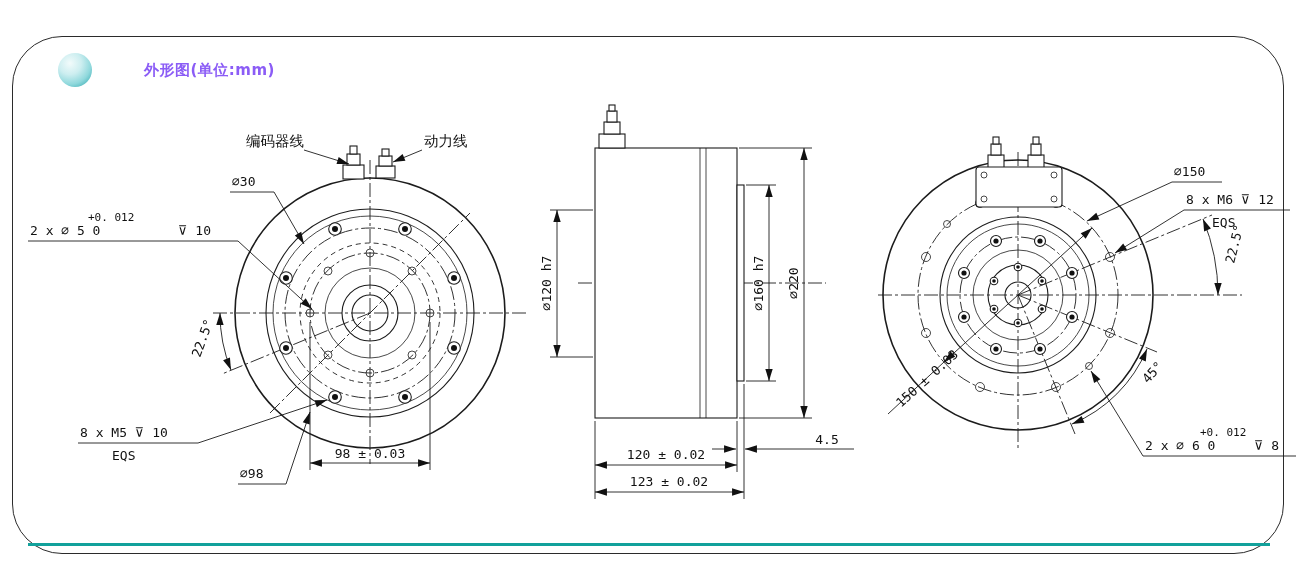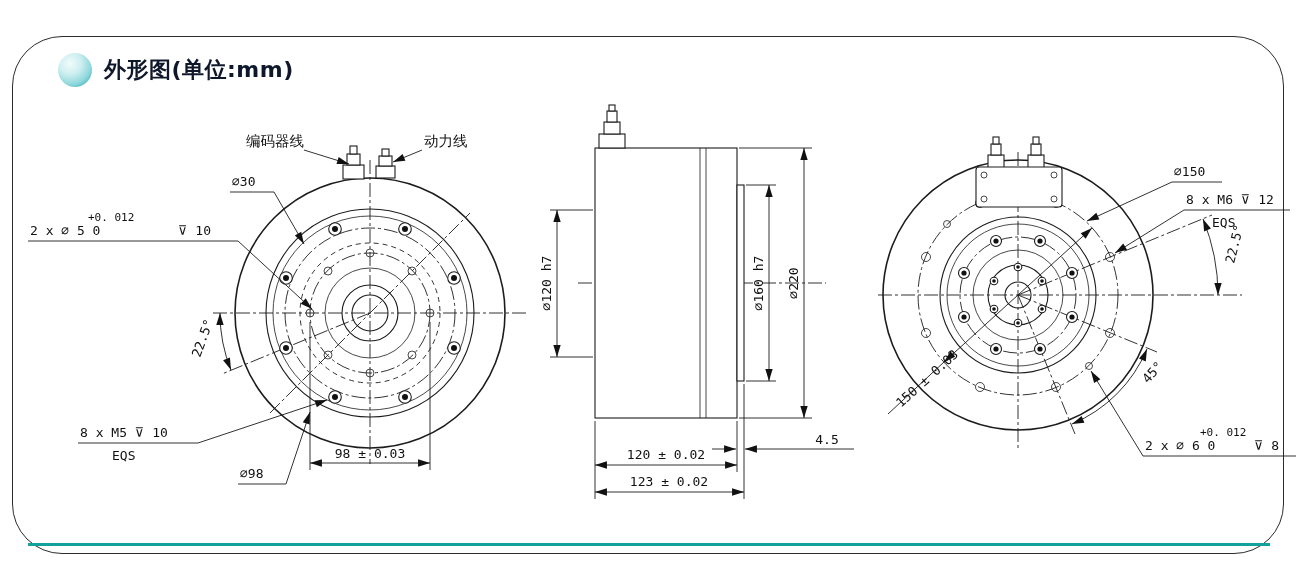--- a/index.html
+++ b/index.html
@@ -4,21 +4,21 @@
 <style>
   html,body{margin:0;padding:0;background:#ffffff;}
   .canvas{position:relative;width:1298px;height:572px;background:#ffffff;overflow:hidden;
           font-family:"DejaVu Sans",sans-serif;}
   .frame{position:absolute;left:12px;top:36px;width:1272px;height:518px;
          border:1.6px solid #2b2b2b;border-radius:50px;background:#ffffff;box-sizing:border-box;}
   .accent{position:absolute;left:28px;top:543px;width:1242px;height:3px;background:#12a19b;}
   .title-row{position:absolute;left:58px;top:53px;display:flex;align-items:center;gap:12px;}
   .sphere{width:34px;height:34px;border-radius:50%;
           background:radial-gradient(circle at 35% 30%, #f2fbfb 0%, #cdeef0 35%, #8fd8dc 65%, #4db6bc 85%, #2fa3aa 100%);}
-  .title{font-weight:bold;font-size:22px;color:#0f172a;letter-spacing:0.5px;}
+  .title{font-weight:bold;font-size:15px;color:#8b5cf6;letter-spacing:0.5px;margin-left:40px;}
   svg.draw{position:absolute;left:0;top:0;}
   .ln{stroke:#1c1c1c;stroke-width:1.1;fill:none;}
   .thick{stroke-width:1.6;}
   .thin{stroke-width:0.8;}
   .cl{stroke:#1c1c1c;stroke-width:0.9;fill:none;stroke-dasharray:14 3 3 3;}
   .dash{stroke:#1c1c1c;stroke-width:0.9;fill:none;stroke-dasharray:5 4;}
   .dim{stroke:#1c1c1c;stroke-width:0.9;fill:none;}
   .box{fill:#ffffff;stroke:#1c1c1c;stroke-width:1.1;}
   .scr{fill:#111111;stroke:none;}
   text.t{font:13px "DejaVu Sans Mono","DejaVu Sans",monospace;fill:#111;}

